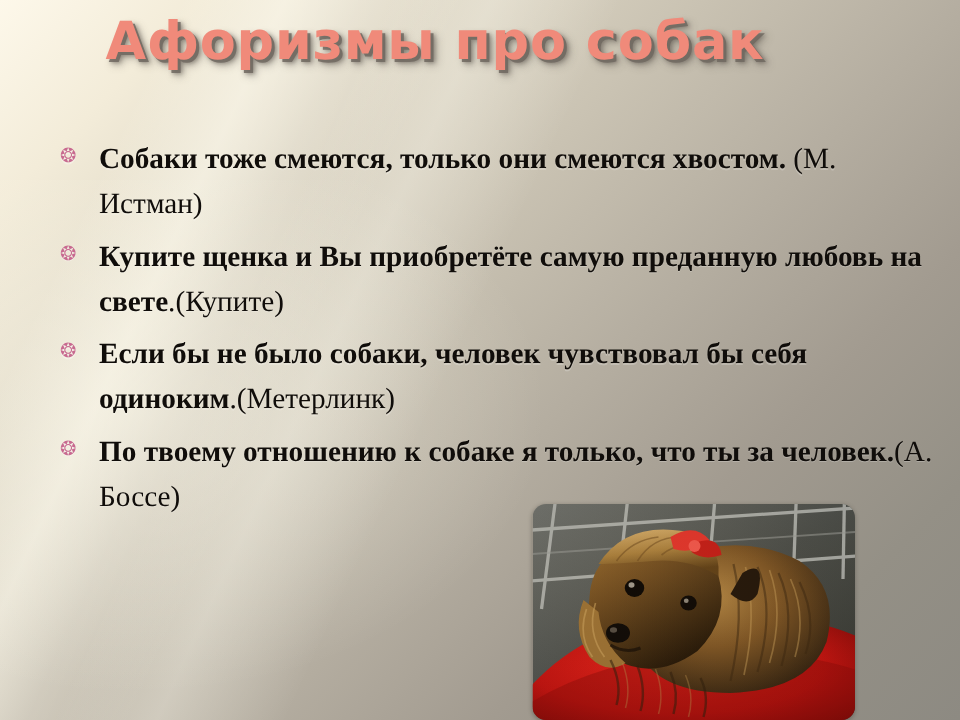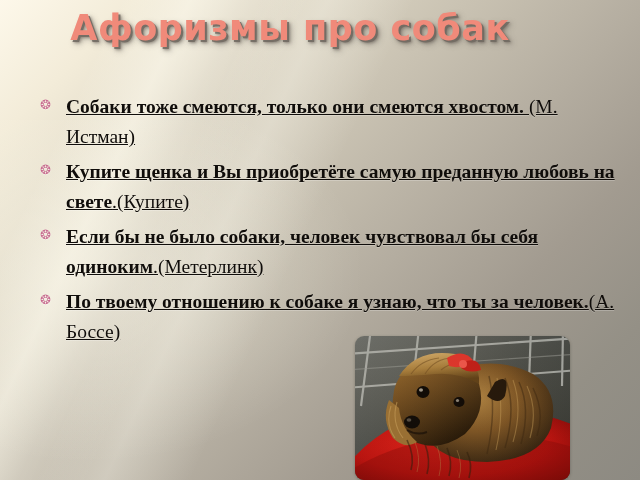--- a/index.html
+++ b/index.html
@@ -104,21 +104,20 @@
   }
 
   .bullet-text {
     flex: 1 1 auto;
     font-family: "Liberation Serif", "DejaVu Serif", serif;
     font-size: 19.5px;
     line-height: 30px;
     color: #100d0a;
     font-weight: bold;
     text-shadow: 0 1px 0 rgba(255,255,255,0.22);
-    text-decoration: underline;
   }
 
   .bullet-text .src {
     font-weight: normal;
   }
 
   #dog-photo {
     position: absolute;
     left: 355px;
     top: 336px;
@@ -151,21 +150,21 @@
       <span class="bullet-text"><span>Купите щенка и Вы приобретёте самую преданную любовь на свете</span><span class="src">.(Купите)</span></span>
     </div>
 
     <div class="bullet-row">
       <span class="bullet-mark">❂</span>
       <span class="bullet-text"><span> Если бы не было собаки, человек чувствовал бы себя одиноким</span><span class="src">.(Метерлинк)</span></span>
     </div>
 
     <div class="bullet-row">
       <span class="bullet-mark">❂</span>
-      <span class="bullet-text"><span> По твоему отношению к собаке я узнаю, что ты за человек.</span><span class="src">(А.  Боссе)</span></span>
+      <span class="bullet-text"><span> По твоему отношению к собаке я только, что ты за человек.</span><span class="src">(А.  Боссе)</span></span>
     </div>
 
   </div>
 
   <div id="dog-photo">
     <svg width="215" height="144" viewBox="0 0 215 144">
       <defs>
         <linearGradient id="cagebg" x1="0" y1="0" x2="1" y2="1">
           <stop offset="0%" stop-color="#6e716d"></stop>
           <stop offset="50%" stop-color="#4a4d49"></stop>

